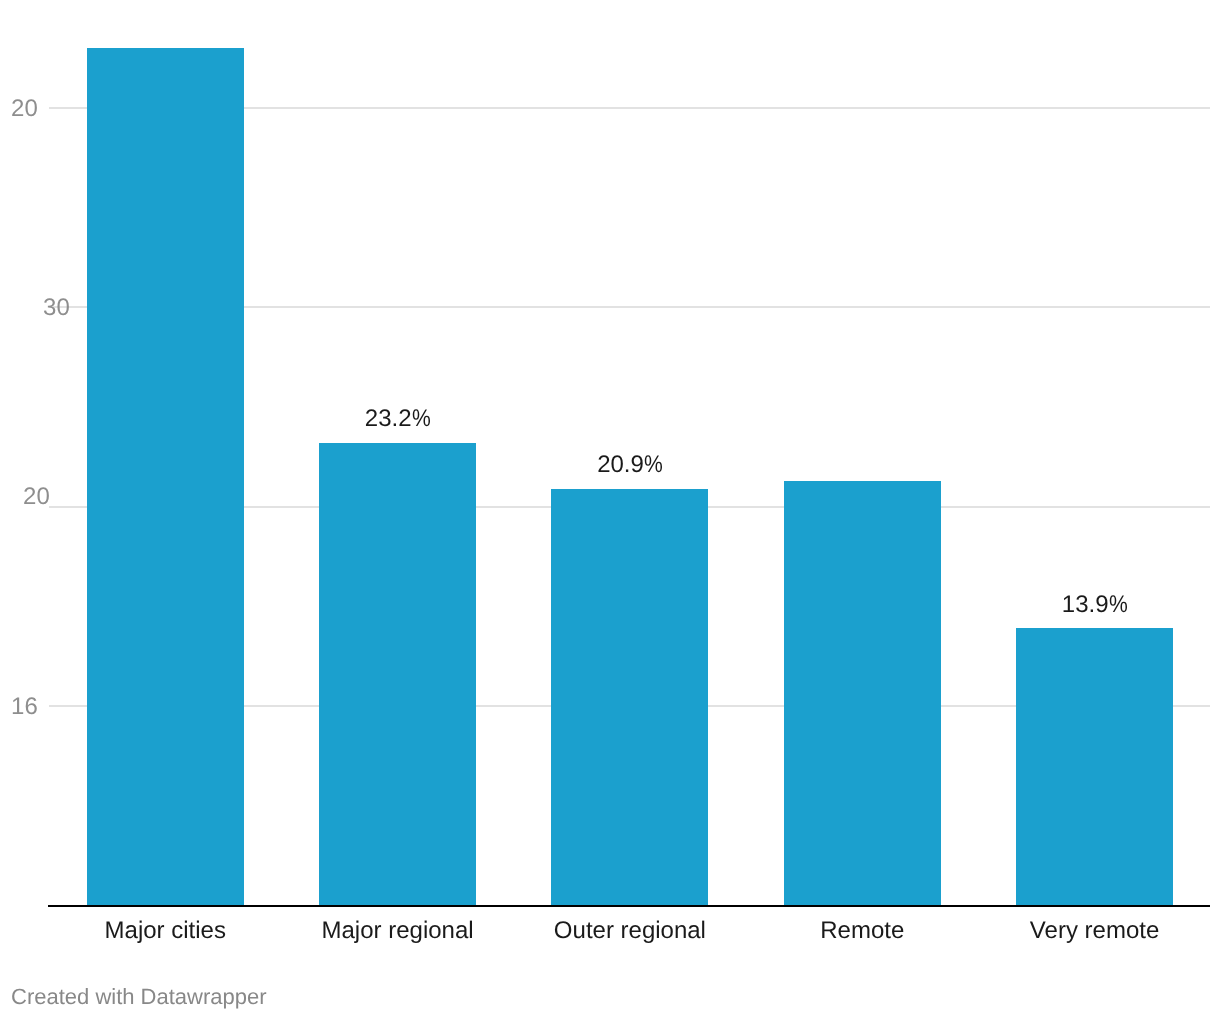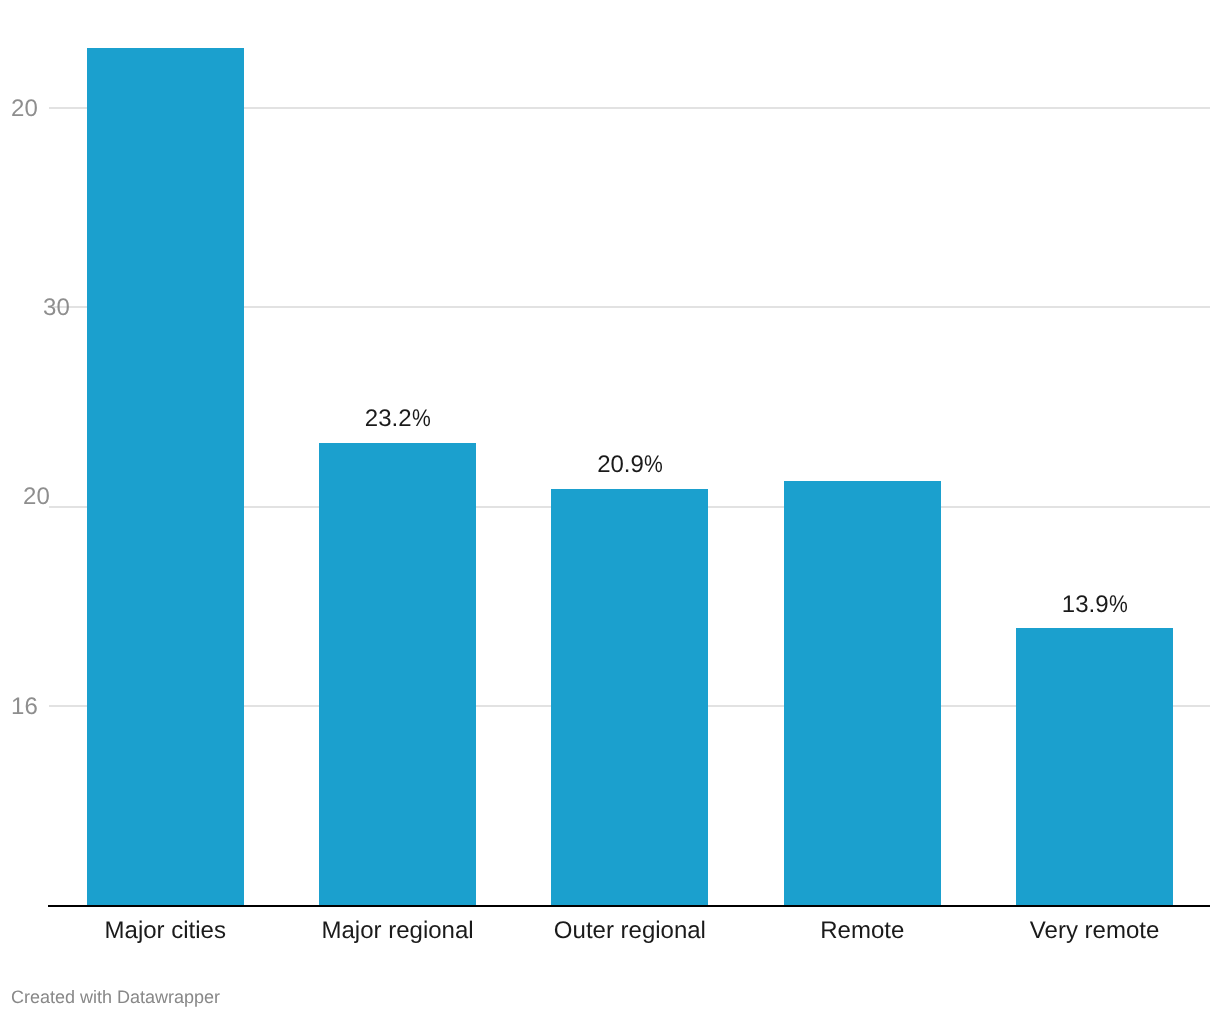--- a/index.html
+++ b/index.html
@@ -18,21 +18,21 @@
   .bar{position:absolute;width:156.9px;background:#1ba0ce;}
 
   .valuelabel{position:absolute;width:240px;font-size:24px;line-height:24px;
               color:#1a1a1a;text-align:center;white-space:nowrap;}
 
   .catlabel{position:absolute;width:280px;top:919.3px;font-size:24px;line-height:24px;
             color:#1a1a1a;text-align:center;white-space:nowrap;}
 
   .axisline{position:absolute;left:47.7px;top:905px;width:1162.6px;height:2.2px;background:#000000;}
 
-  .footer{position:absolute;left:11px;top:985.5px;font-size:18px;line-height:22px;
+  .footer{position:absolute;left:11px;top:985.5px;font-size:22px;line-height:22px;
           color:#888888;white-space:nowrap;}
 
   
   .pct{display:inline-block;transform:scaleX(0.88);transform-origin:left center;
        margin-right:-2.5px;}
 </style>
 </head>
 <body>
 
 <div class="chart">

